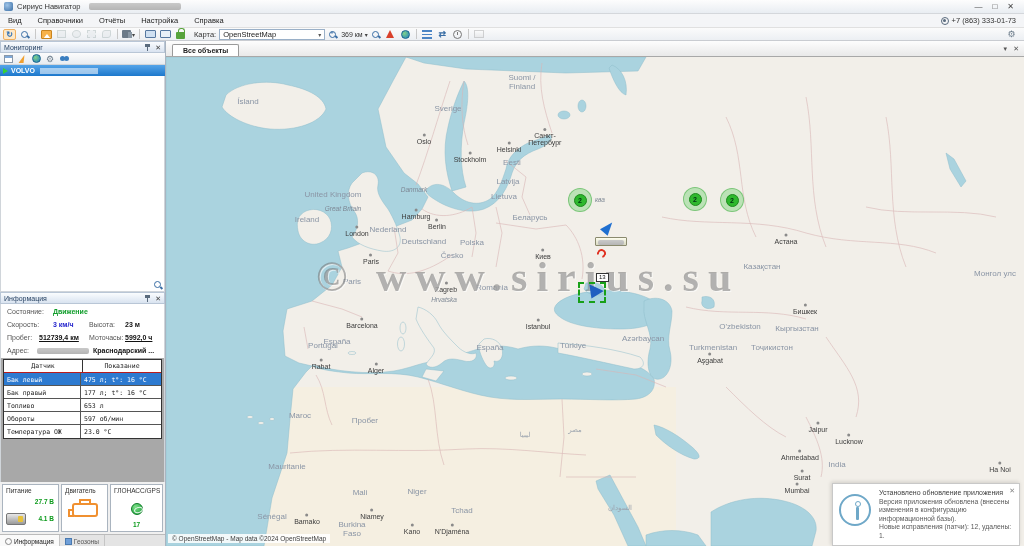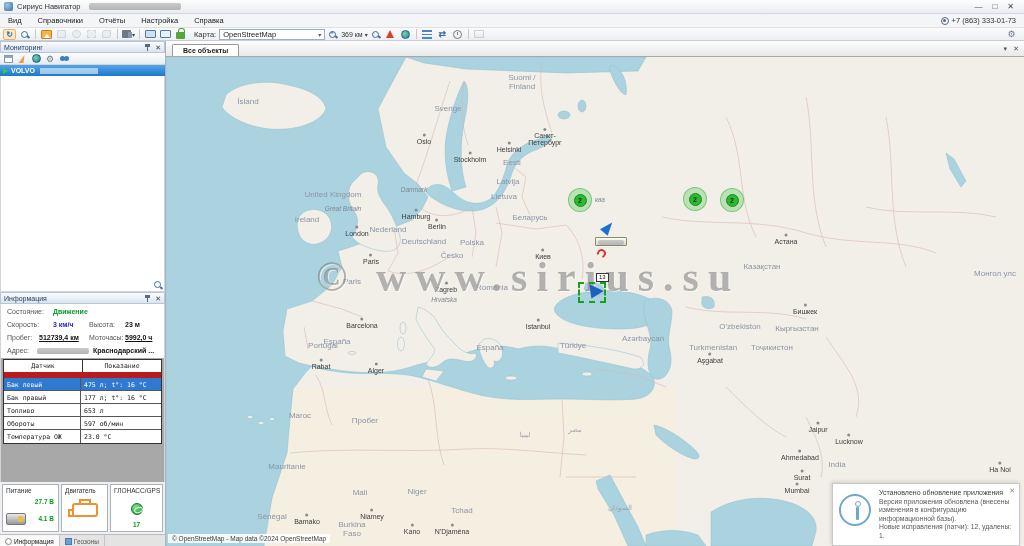--- a/index.html
+++ b/index.html
@@ -81,21 +81,21 @@
   .infofields { height:54px; background:#fff; border-left:1px solid #d0d5da; border-right:1px solid #d0d5da; position:relative; font-size:7px; }
   .fl { position:absolute; color:#555; }
   .fv { position:absolute; font-weight:bold; color:#111; }
   .fv.grn { color:#0f9d2a; }
   .fv.blu { color:#2222cc; }
   .fv.und { text-decoration:underline; }
   .addr-redact { position:absolute; width:52px; height:6px; }
 
   .senswrap { height:124px; background:#a8a8a8; border-left:1px solid #d0d5da; border-right:1px solid #d0d5da; padding:1px 2px; }
   .stable { background:#fff; border:1px solid #333; font-family:"DejaVu Sans Mono",monospace; font-size:6.5px; }
-  .shead { display:flex; border-bottom:6px solid #b91c1c; }
+  .shead { display:flex; border-bottom:1px solid #b91c1c; }
   .shead div { flex:1; text-align:center; padding:2px 0; border-right:1px solid #333; }
   .shead div:last-child { border-right:none; }
   .srow { display:flex; border-bottom:1px solid #555; height:13px; }
   .srow:last-child { border-bottom:none; }
   .scell { padding:2.5px 3px; white-space:nowrap; overflow:hidden; }
   .scell.c0 { width:77px; border-right:1px solid #555; }
   .scell.c1 { flex:1; }
   .srow.sel { background:#2d7ad0; color:#fff; }
 
   .statboxes { height:52px; background:#f0f0f0; display:flex; gap:2px; padding:2px; }

